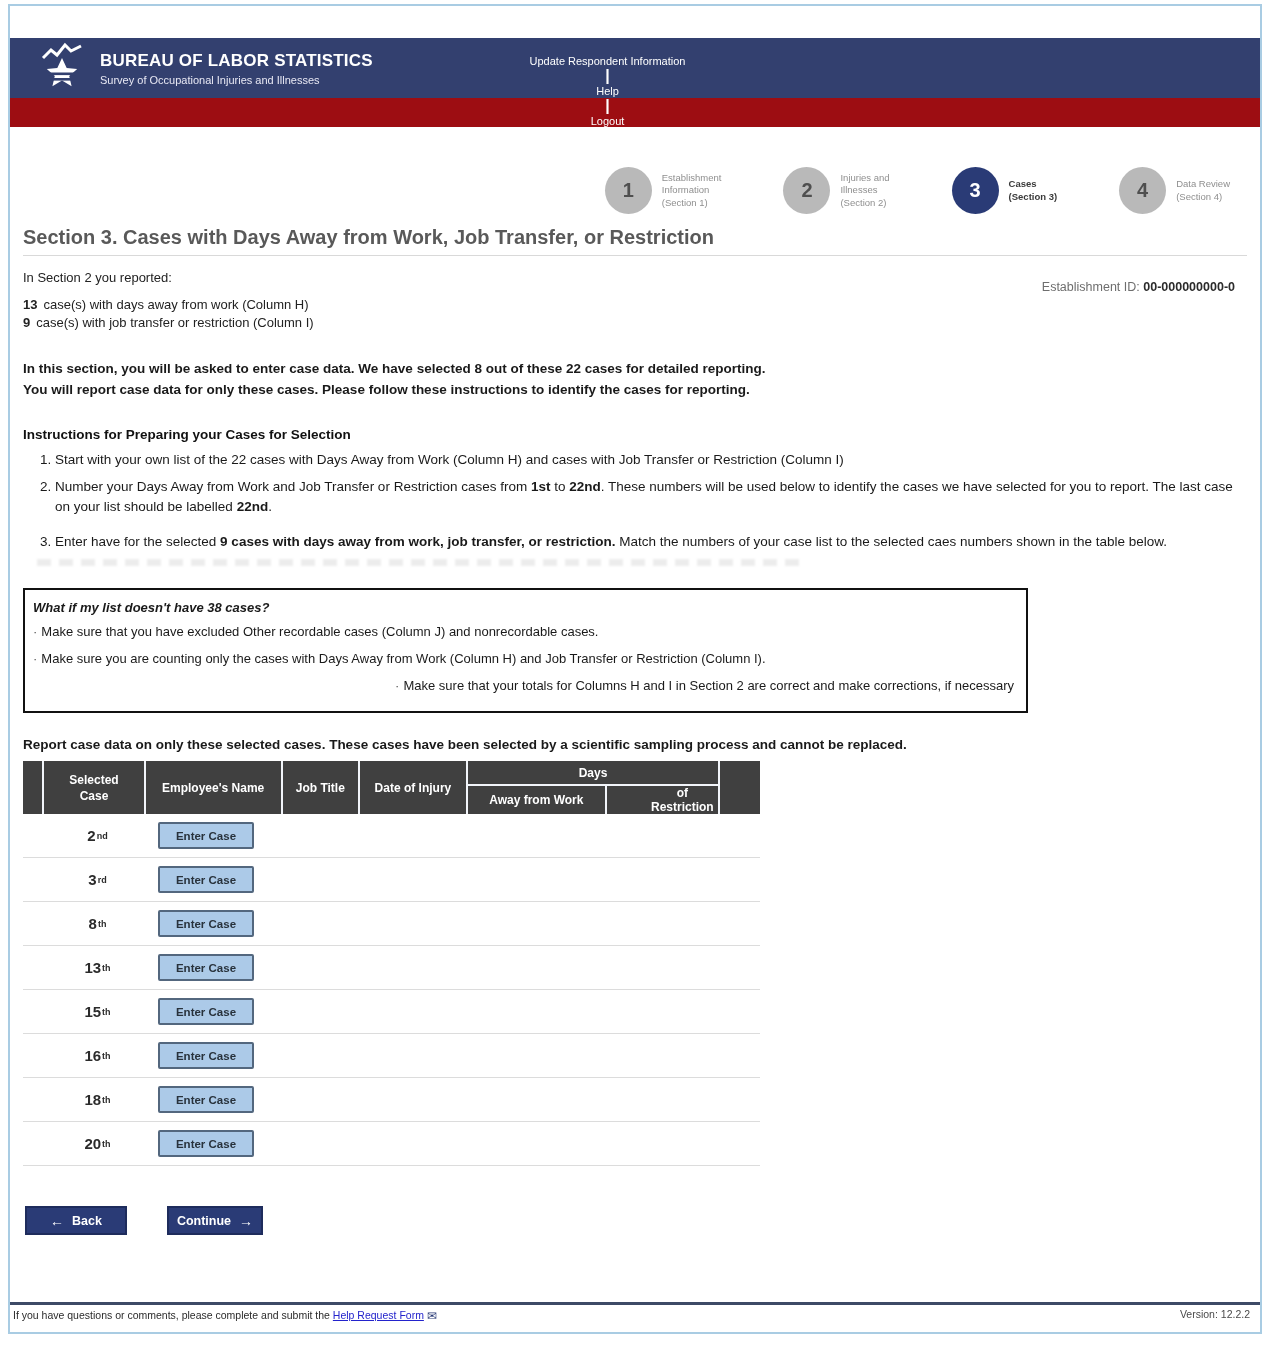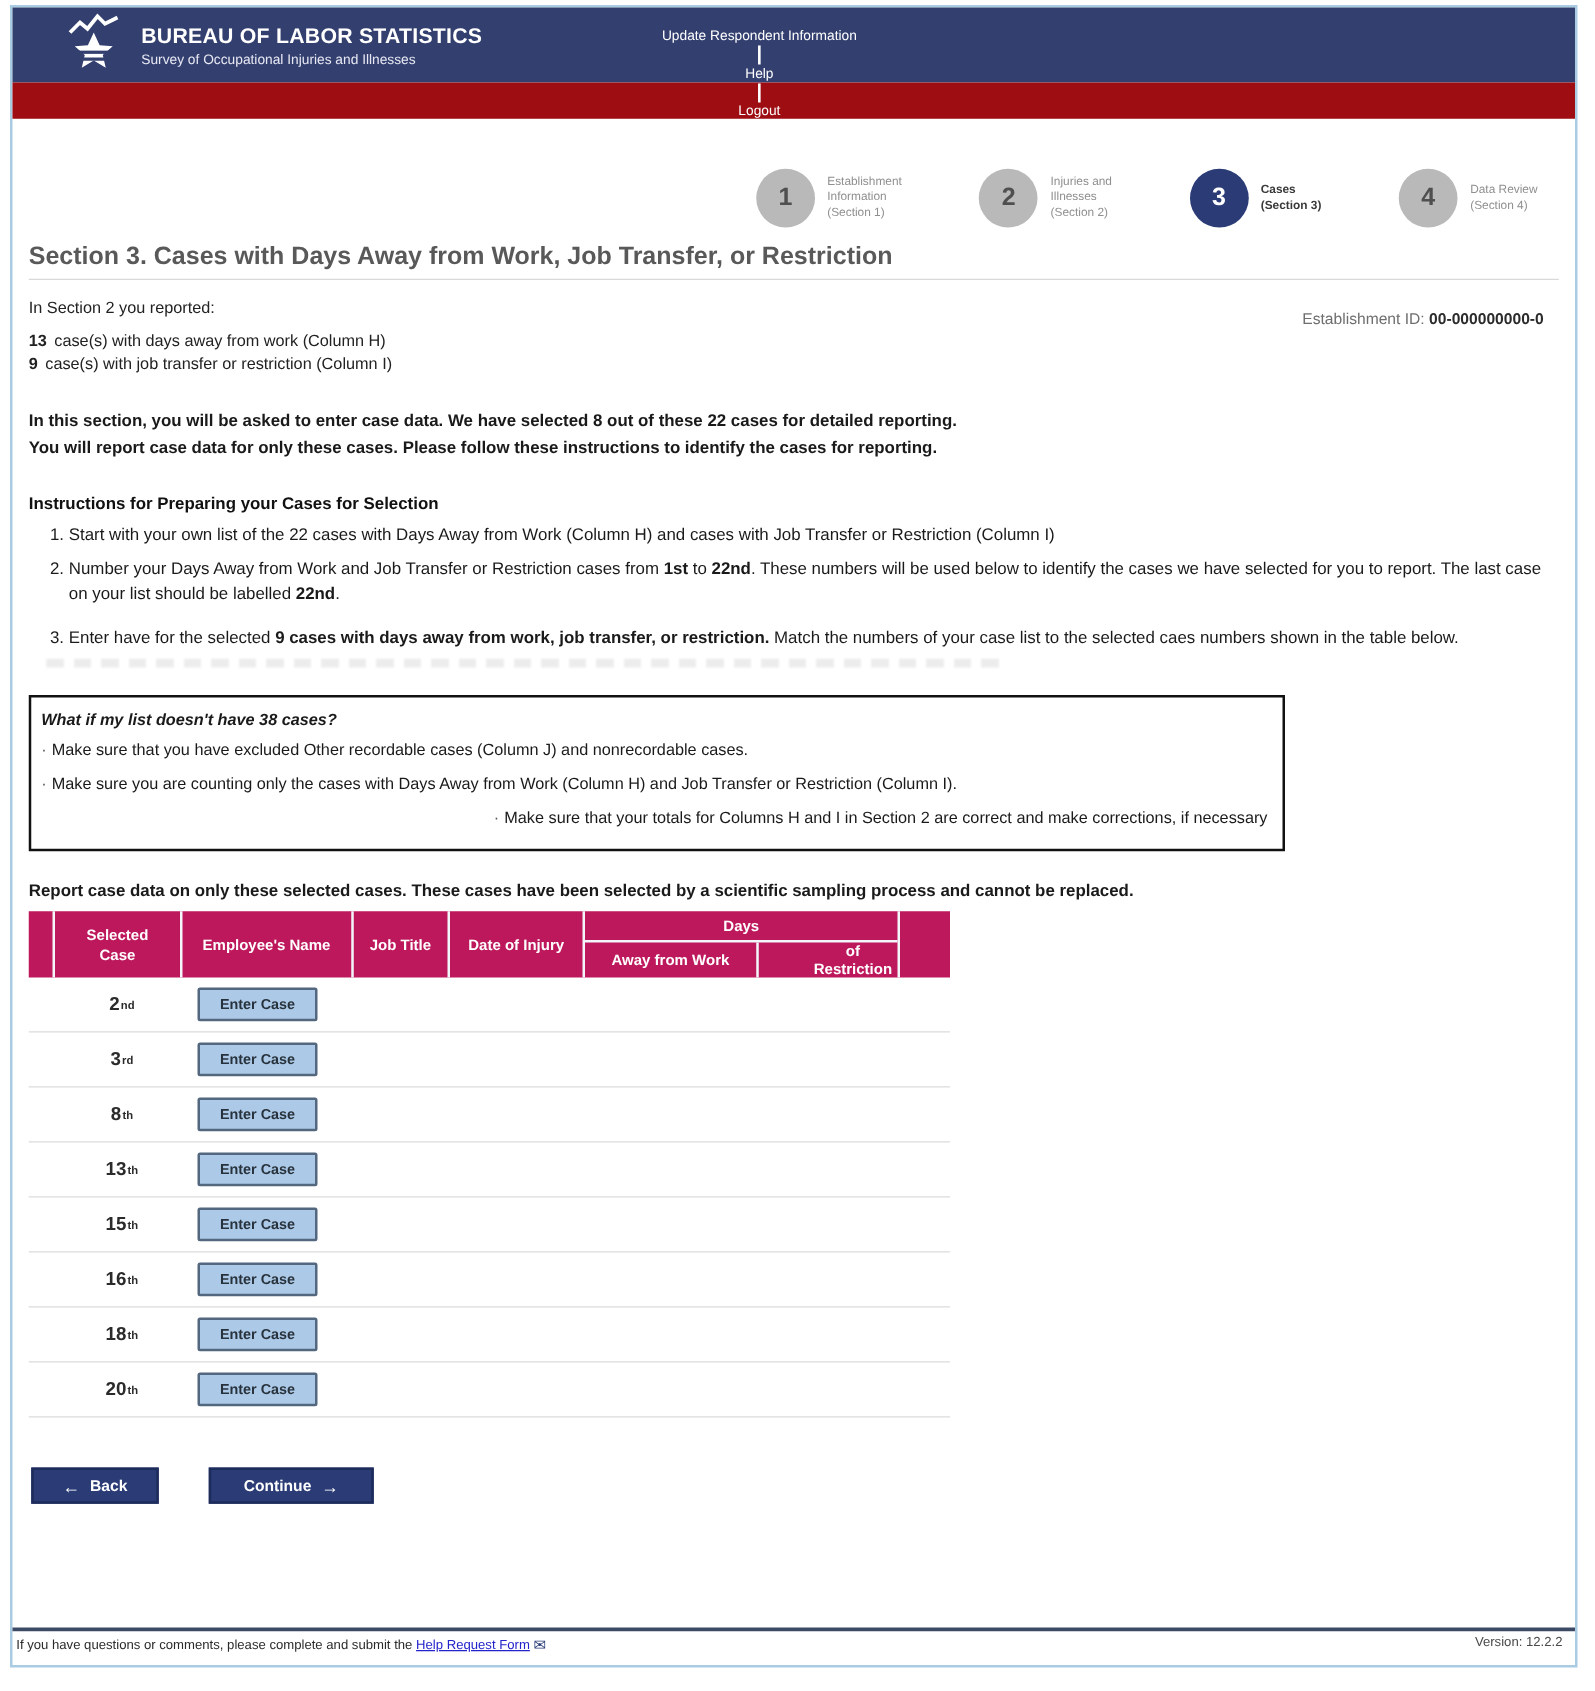--- a/index.html
+++ b/index.html
@@ -10,21 +10,21 @@
     margin:4px 12px 8px 8px;
     width:1254px;
     min-height:1330px;
     border:2px solid #a9cce3;
     background:#fff;
     display:flex; flex-direction:column;
     position:relative;
   }
 
   
-  .masthead { background:#33406f; height:60px; display:flex; align-items:center; padding-left:43px; }
+  .masthead { background:#33406f; height:60px; display:flex; align-items:center; padding-left:30px;margin-top:32px; }
   .logo { width:46px; height:52px; margin-right:14px; flex:0 0 auto; }
   .masthead-text .title { color:#fff; font-size:17px; font-weight:bold; letter-spacing:.2px; }
   .masthead-text .subtitle { color:#e8e8f4; font-size:11px; margin-top:3px; }
 
   .redbar { background:#9d0d12; height:29px; display:flex; align-items:center; justify-content:flex-end; padding-right:55px; gap:0;flex-direction:column; }
   .redbar a { color:#fff; font-size:11px; text-decoration:none; padding:0 16px; cursor:pointer; white-space:nowrap; }
   .redbar .sep { color:#fff; font-weight:bold; }
 
   
   .steps { display:flex; justify-content:flex-end; gap:62px; margin:40px 30px 0 0; }
@@ -78,21 +78,21 @@
   }
   .faq-title { font-style:italic; font-weight:bold; font-size:13px; color:#1a1a1a; margin-bottom:8px; }
   .faq-bullet { font-size:13px; color:#1a1a1a; margin-bottom:9px; line-height:1.4; }
   .faq-bullet::before { content:"·"; margin-right:4px; color:#555; }
   .faq-bullet:last-child { margin-bottom:2px;text-align:right; }
 
   .report-note { margin-top:24px; font-size:13.5px; color:#1a1a1a; font-weight:600; }
 
   
   .cases-table { margin-top:9px; width:737px; }
-  .thead { display:flex; background:#be185d; color:#fff; font-weight:bold; font-size:12px; }
+  .thead { display:flex; background:#404040; color:#fff; font-weight:bold; font-size:12px; }
   .th { border-right:2px solid #f2f5fa; display:flex; align-items:center; justify-content:center; text-align:center; }
   .th:last-child { border-right:none;padding-left:40px; }
   .th.spacer { width:22px; }
   .th.spacer-r { width:24px; border-right:none; }
   .th.c-sel { width:105px; flex-direction:column; line-height:1.35; }
   .th.c-emp { width:142px; }
   .th.c-job { width:80px; }
   .th.c-date { width:112px; }
   .th-tall { height:53px; }
   .days-group { width:252px; display:flex; flex-direction:column; border-right:2px solid #f2f5fa; }
@@ -124,21 +124,21 @@
 
   
   .actions { display:flex; gap:40px; margin:40px 0 0 2px; }
   .nav-btn {
     background:#2a3b76; color:#fff; border:2px solid #1e2c5c;
     font-size:12.5px; font-weight:bold; font-family:"Liberation Sans", sans-serif;
     height:29px; display:flex; align-items:center; justify-content:center; gap:8px;
     cursor:pointer;
   }
   .nav-btn.back { width:102px; }
-  .nav-btn.continue { width:132px; }
+  .nav-btn.continue { width:96px; }
   .arrow { font-size:14px; line-height:1; }
 
   
   .footer { margin-top:auto; border-top:3px solid #3d4a66; padding:3px 6px 10px 3px;
             display:flex; justify-content:space-between; align-items:flex-start; }
   .footer-left { font-size:10.5px; color:#2b2b2b; }
   .footer-left a { color:#2323cc; text-decoration:underline; cursor:pointer; }
   .envelope-icon { display:inline-block; color:#2a3b76; font-size:12px; transform:translateY(1px); margin-left:3px; }
   .footer-right { font-size:10.5px; color:#4a4a4a; padding-right:4px; }
 </style>

